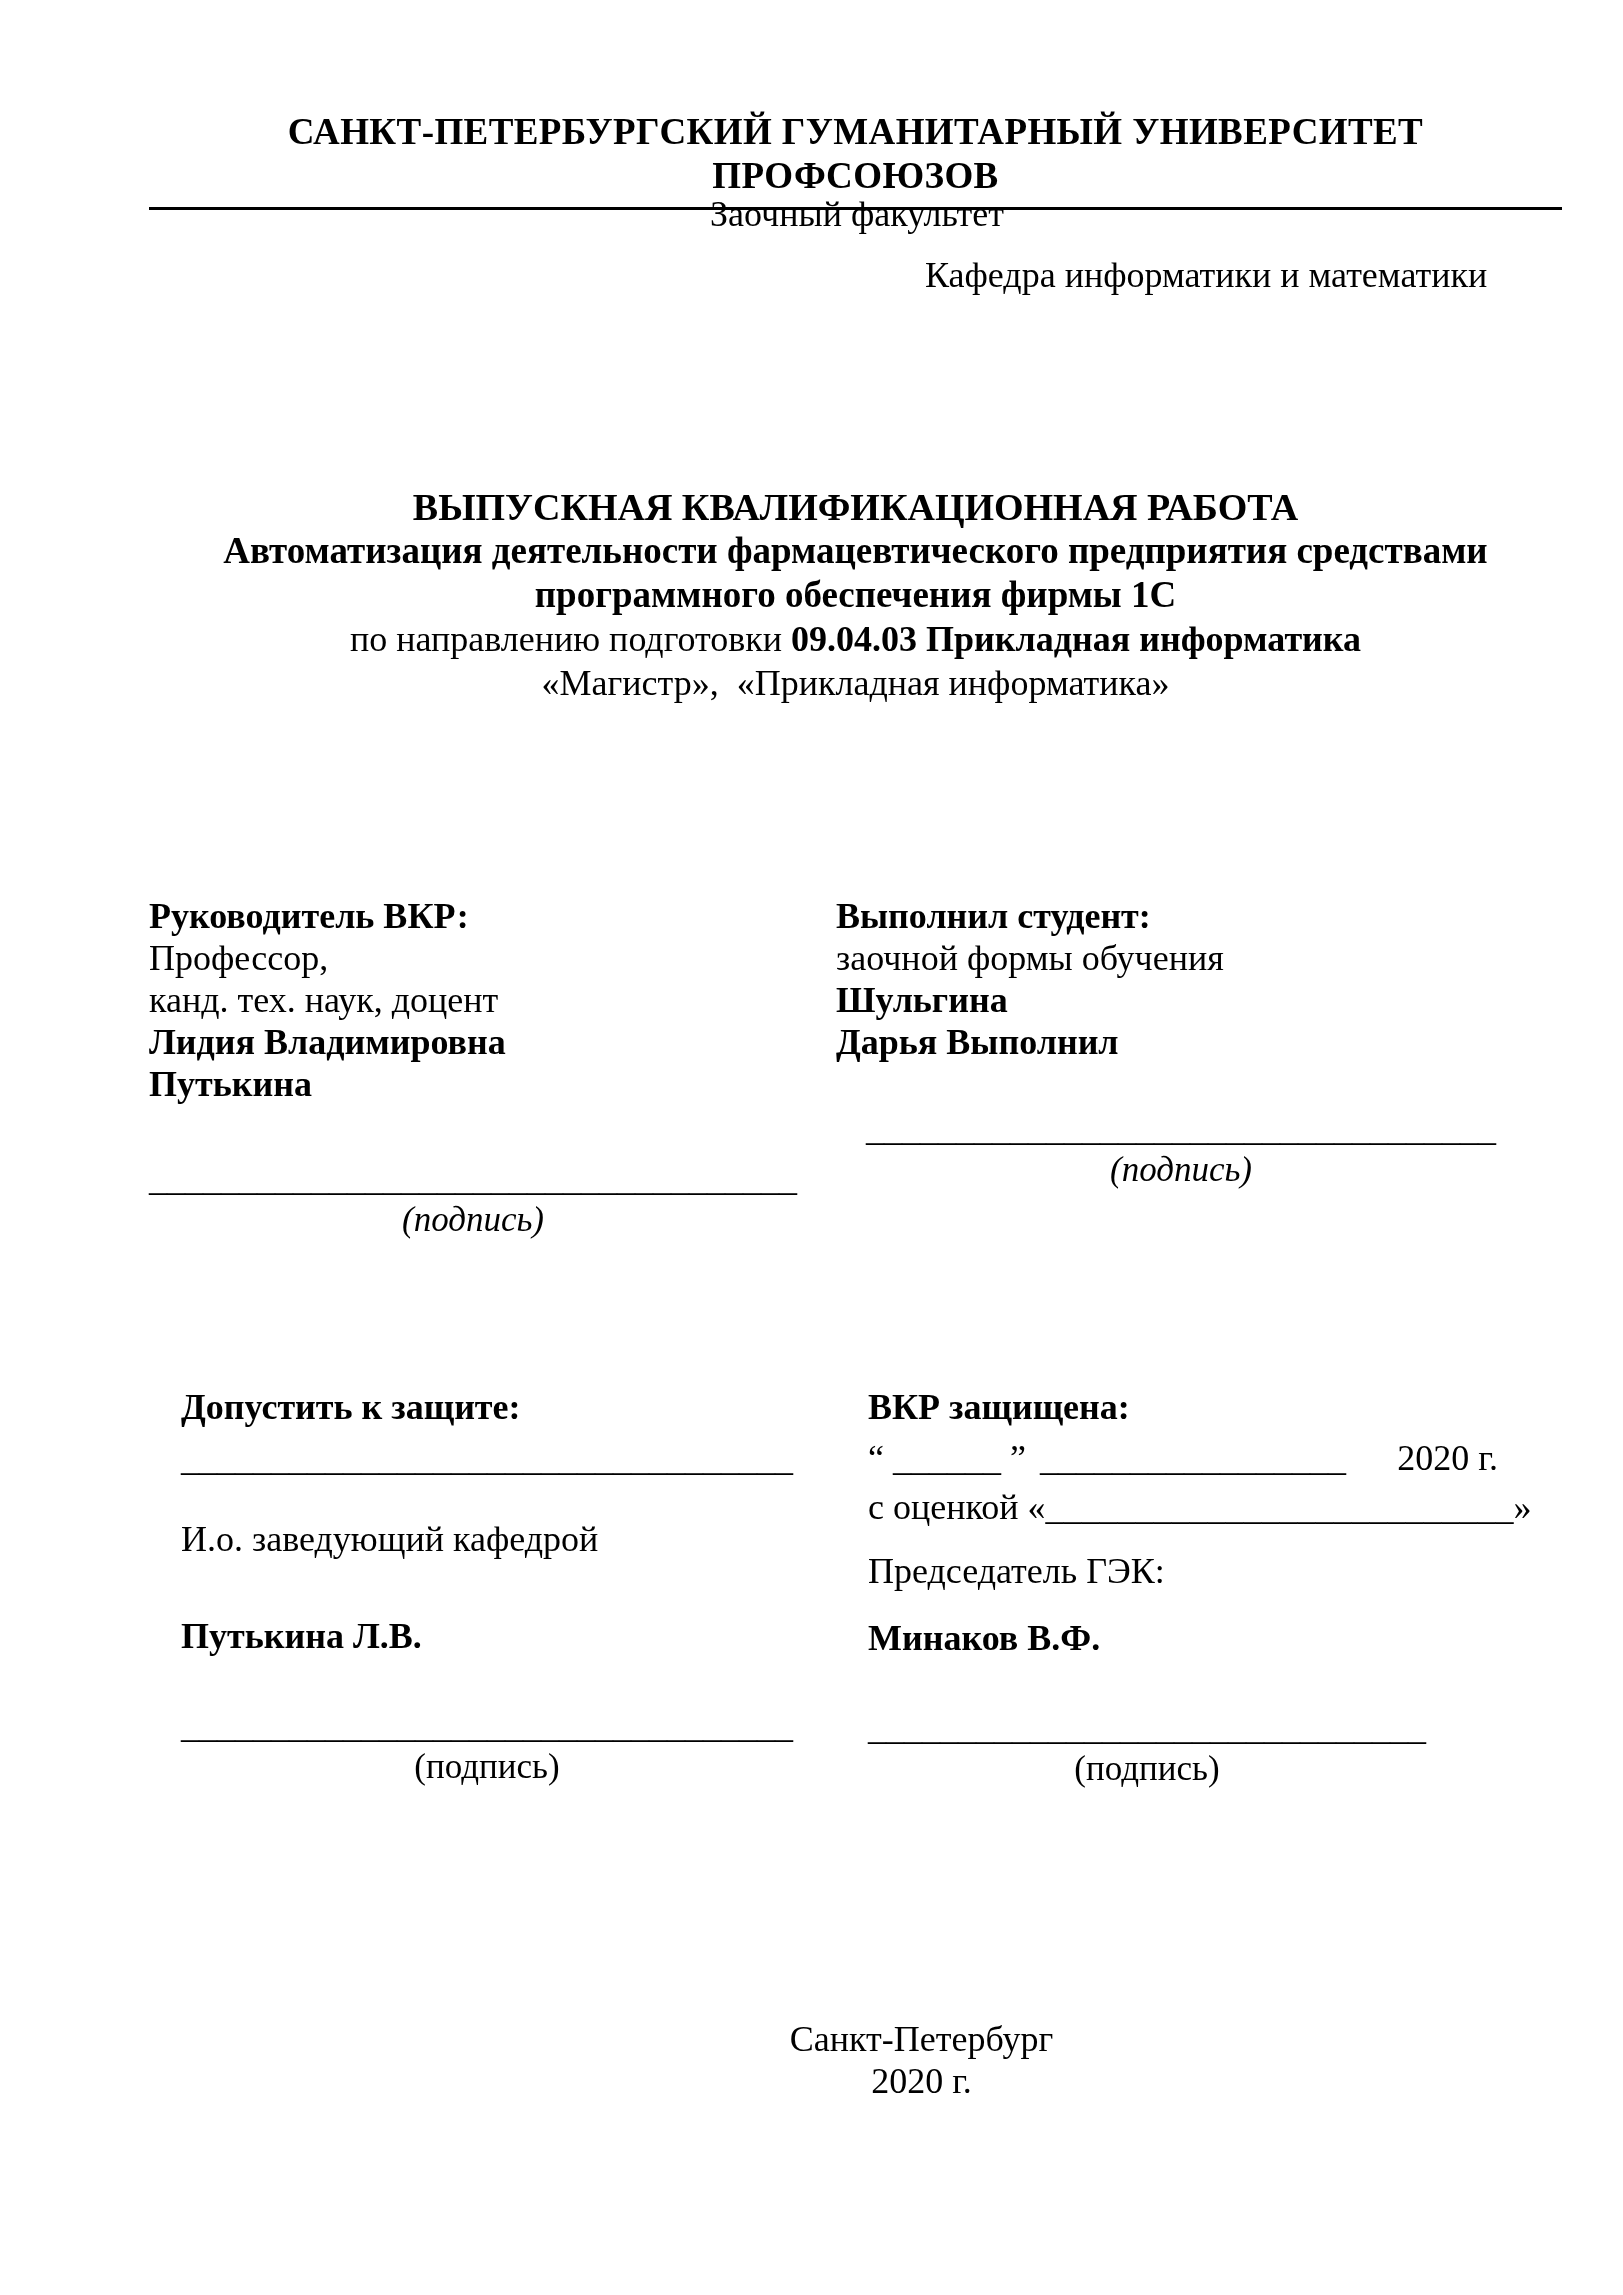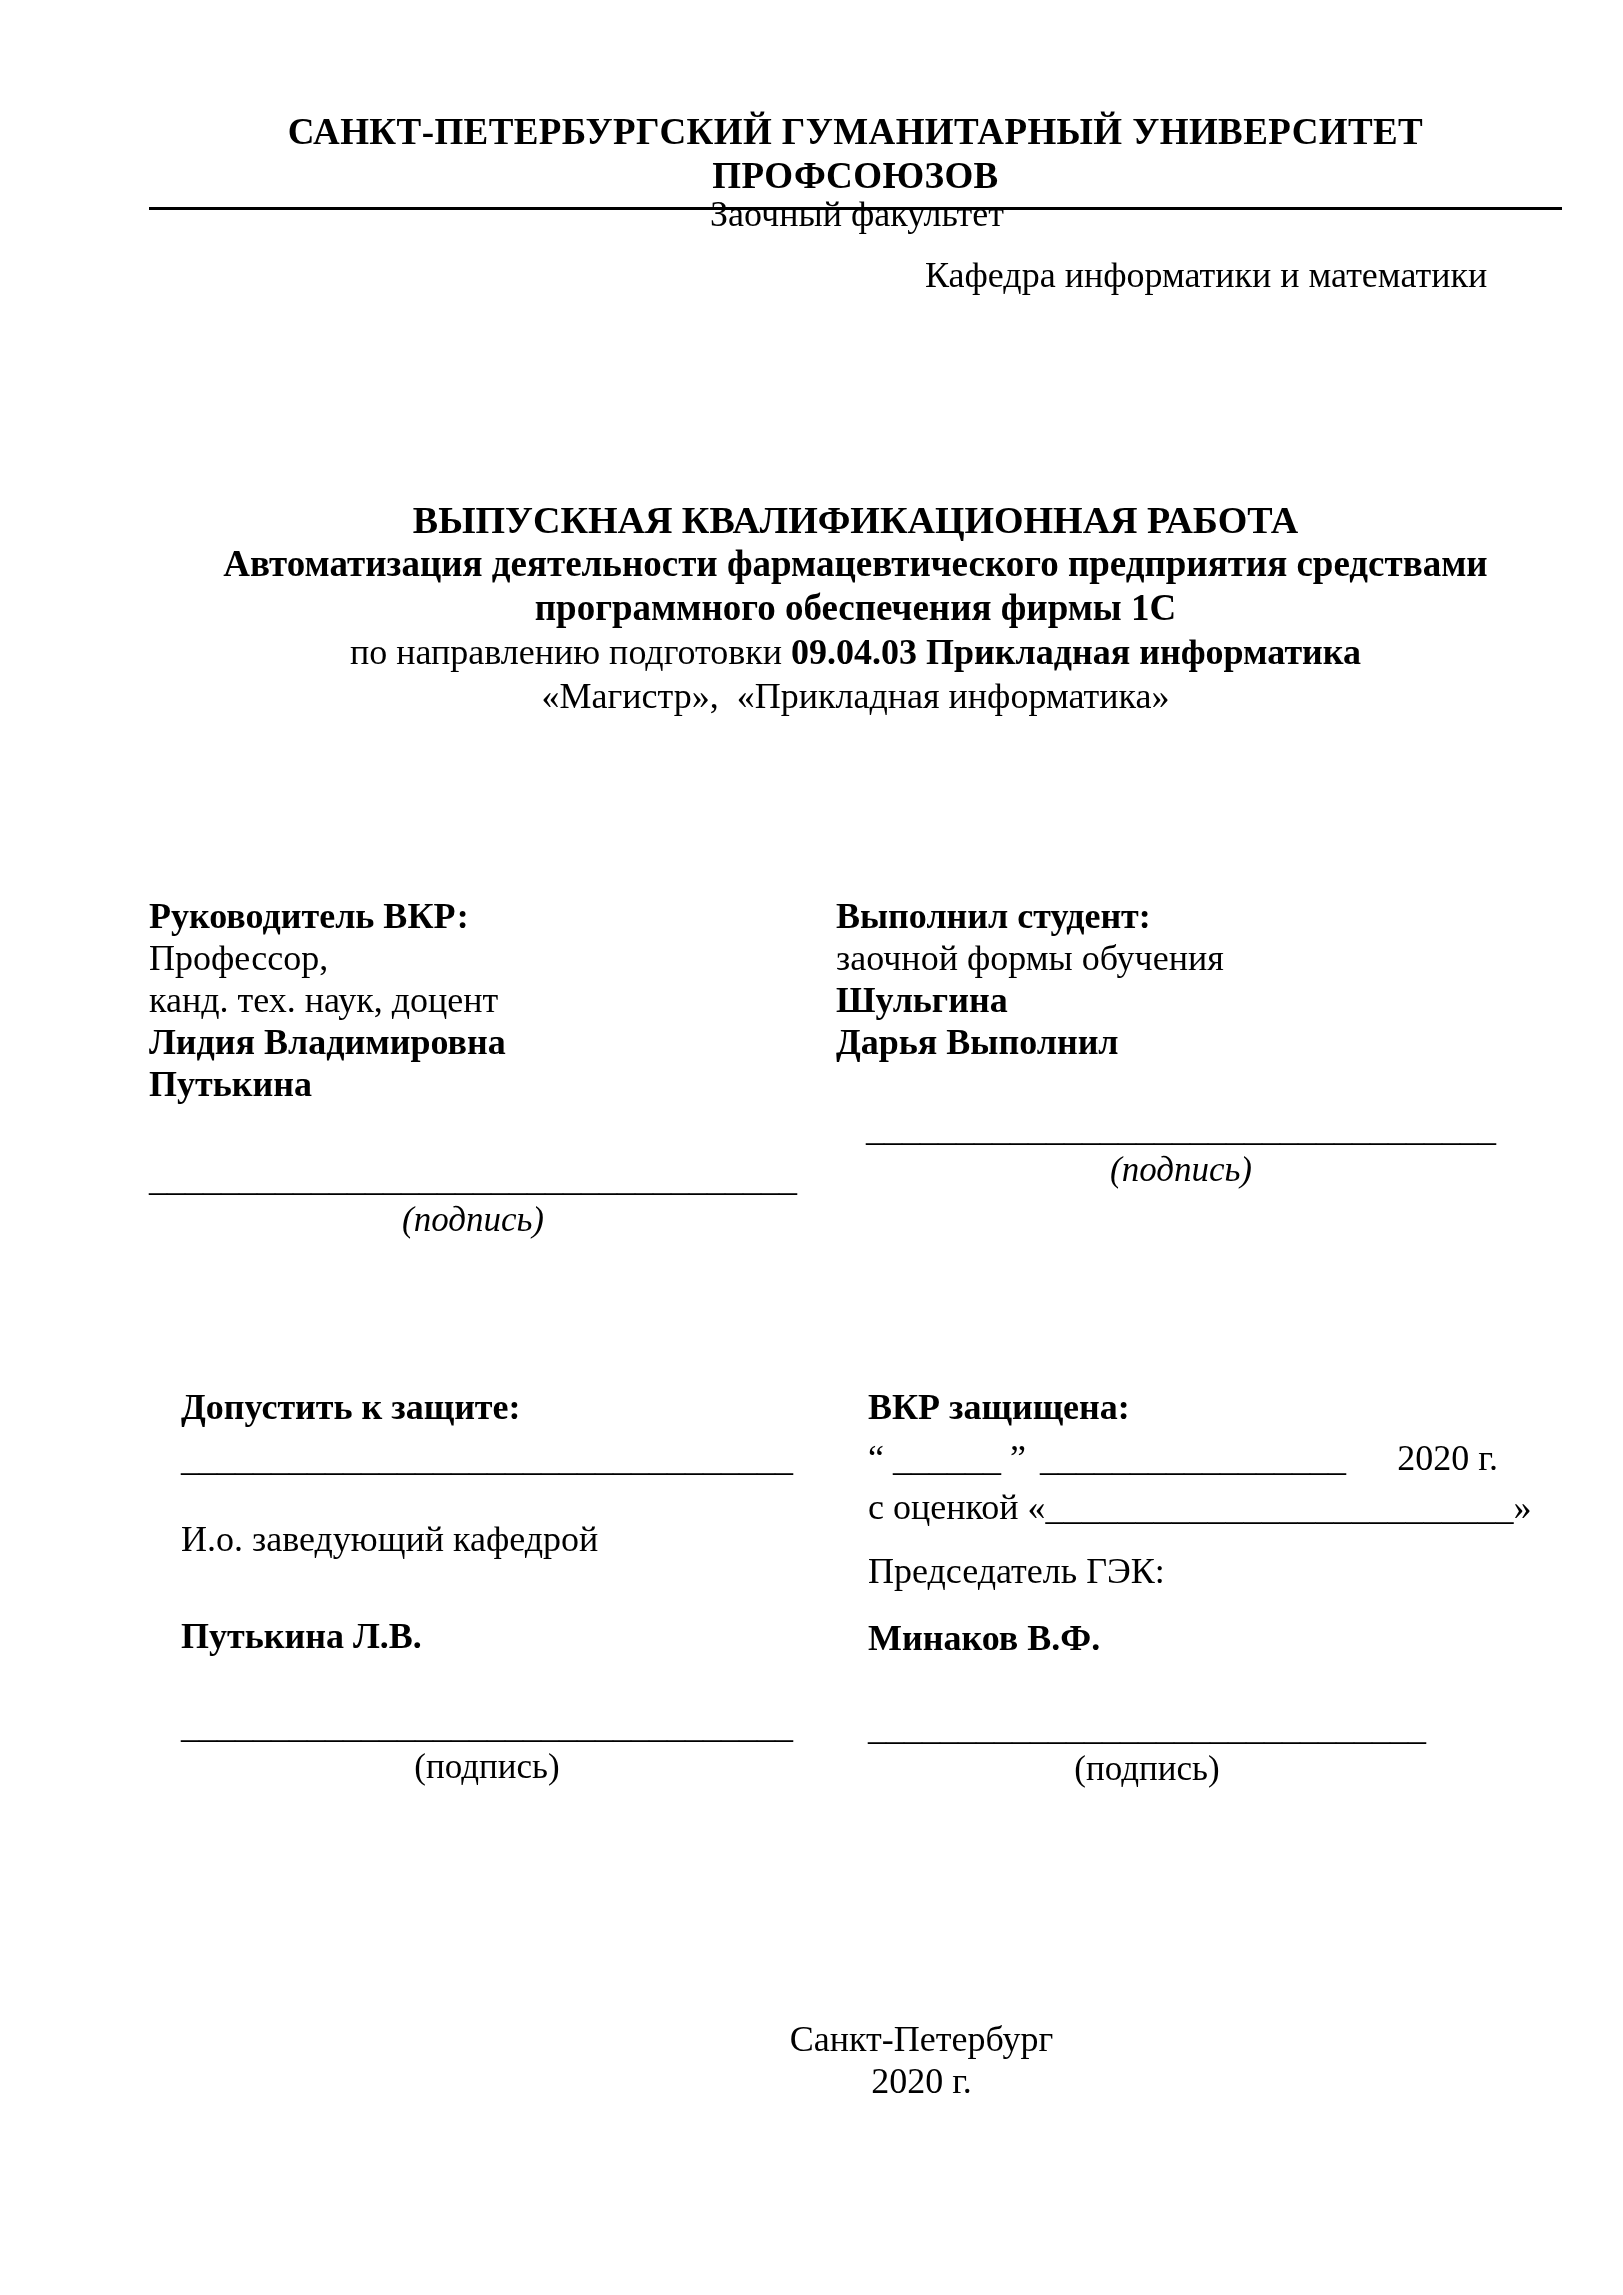--- a/index.html
+++ b/index.html
@@ -18,21 +18,21 @@
   .line { white-space: pre; }
 
   
   .doc-header { top: 110px; }
   .university { text-align: center; font-weight: bold; font-size: 37px; line-height: 44px; letter-spacing: 0.4px; }
   .header-rule { border-bottom: 3.9px solid #000000; margin-top: 9.4px; }
   .faculty-line { top: 193px; margin-left: 561px; line-height: 42px; white-space: pre; }
   .department-line { top: 254px; margin-left: 776px; line-height: 42px; white-space: pre; }
 
   
-  .title-block { top: 498px; text-align: center; line-height: 44px; }
+  .title-block { top: 485px; text-align: center; line-height: 44px; }
   .work-type { font-weight: bold; font-size: 38px; }
   .work-title { font-weight: bold; font-size: 37px; }
   .direction { font-size: 36px; white-space: pre; }
   .qualification { font-size: 36px; white-space: pre; }
 
   
   .cols { display: grid; grid-template-columns: 687px 1fr; }
   .section-people { top: 895px; }
   .section-defense { top: 1386px; margin-left: 32px; }
   .col > div { line-height: 42px; }

